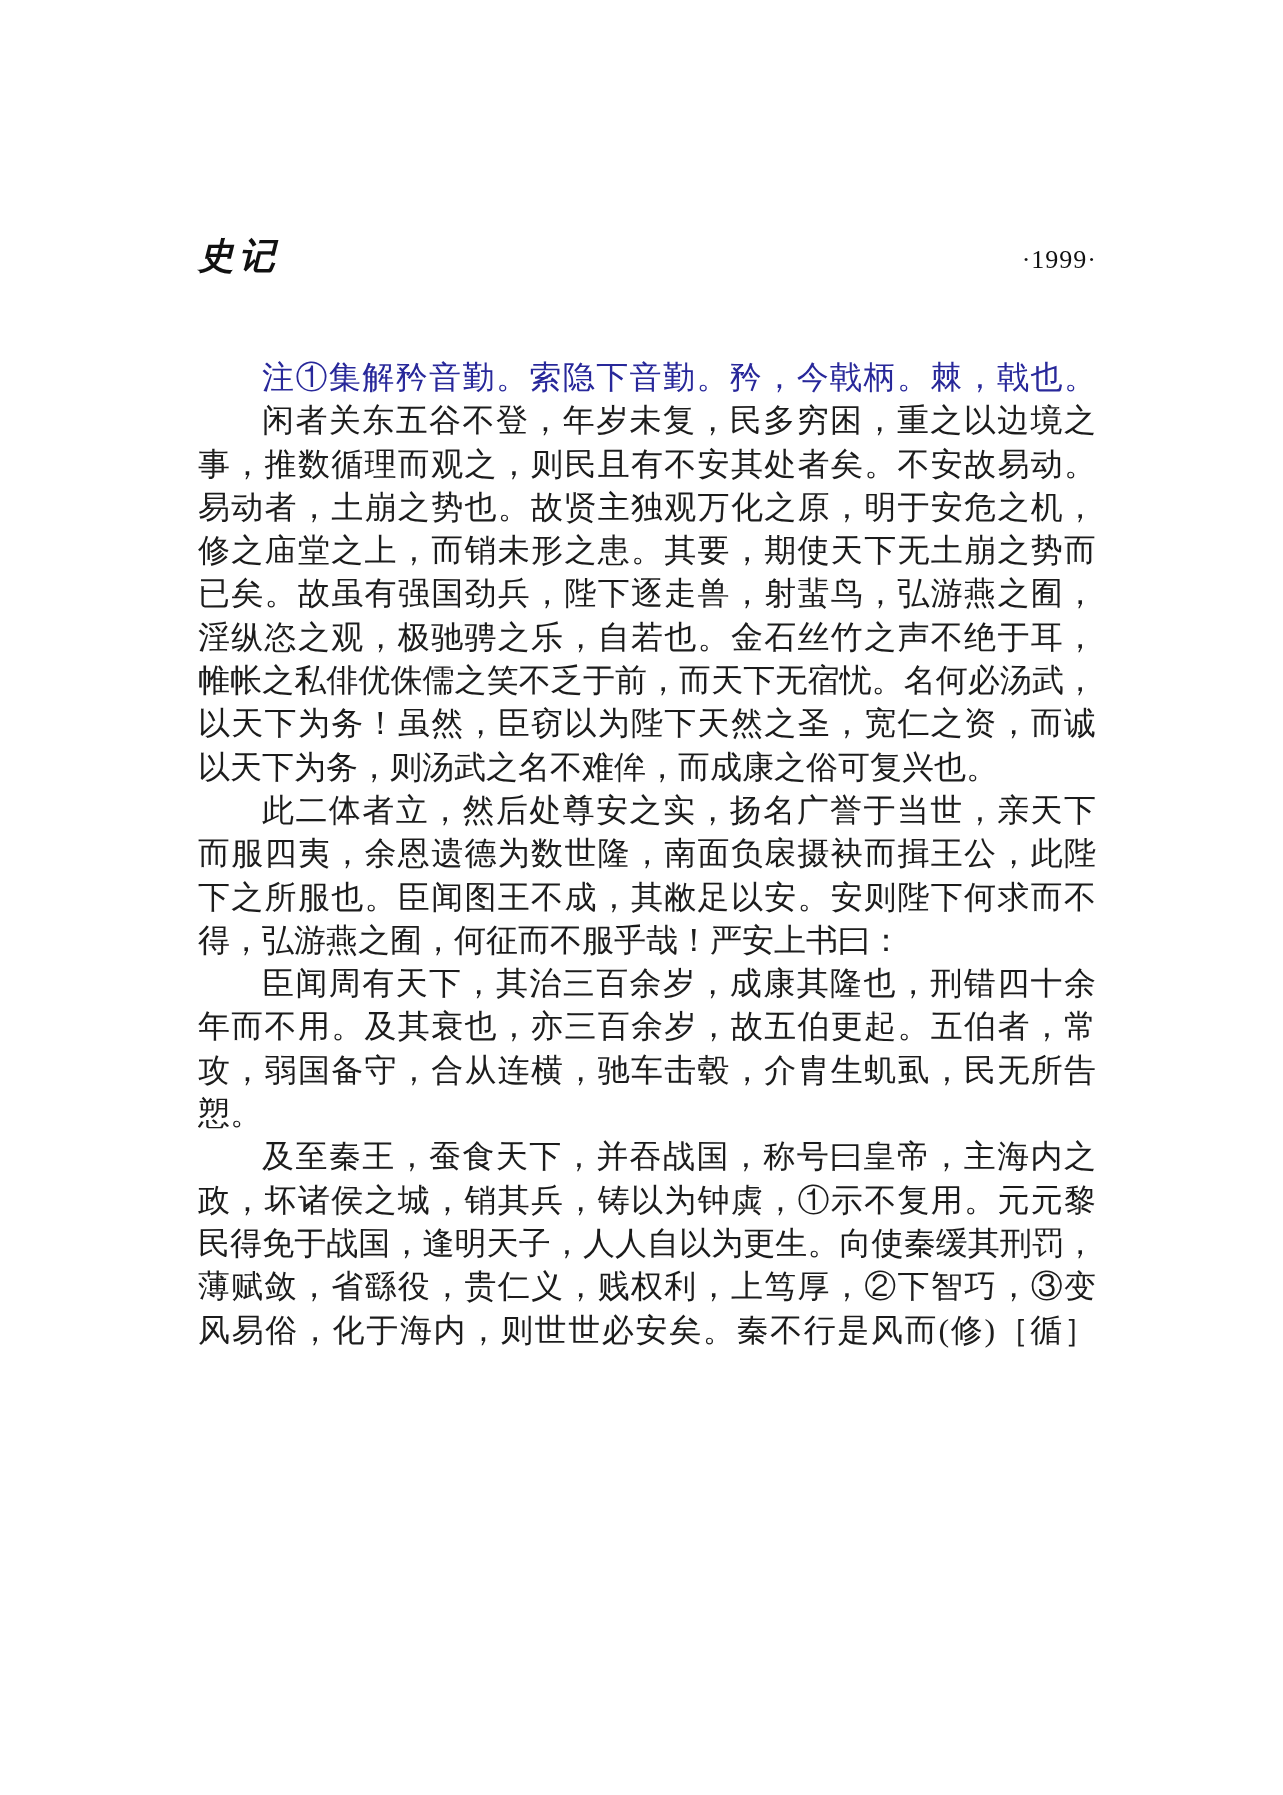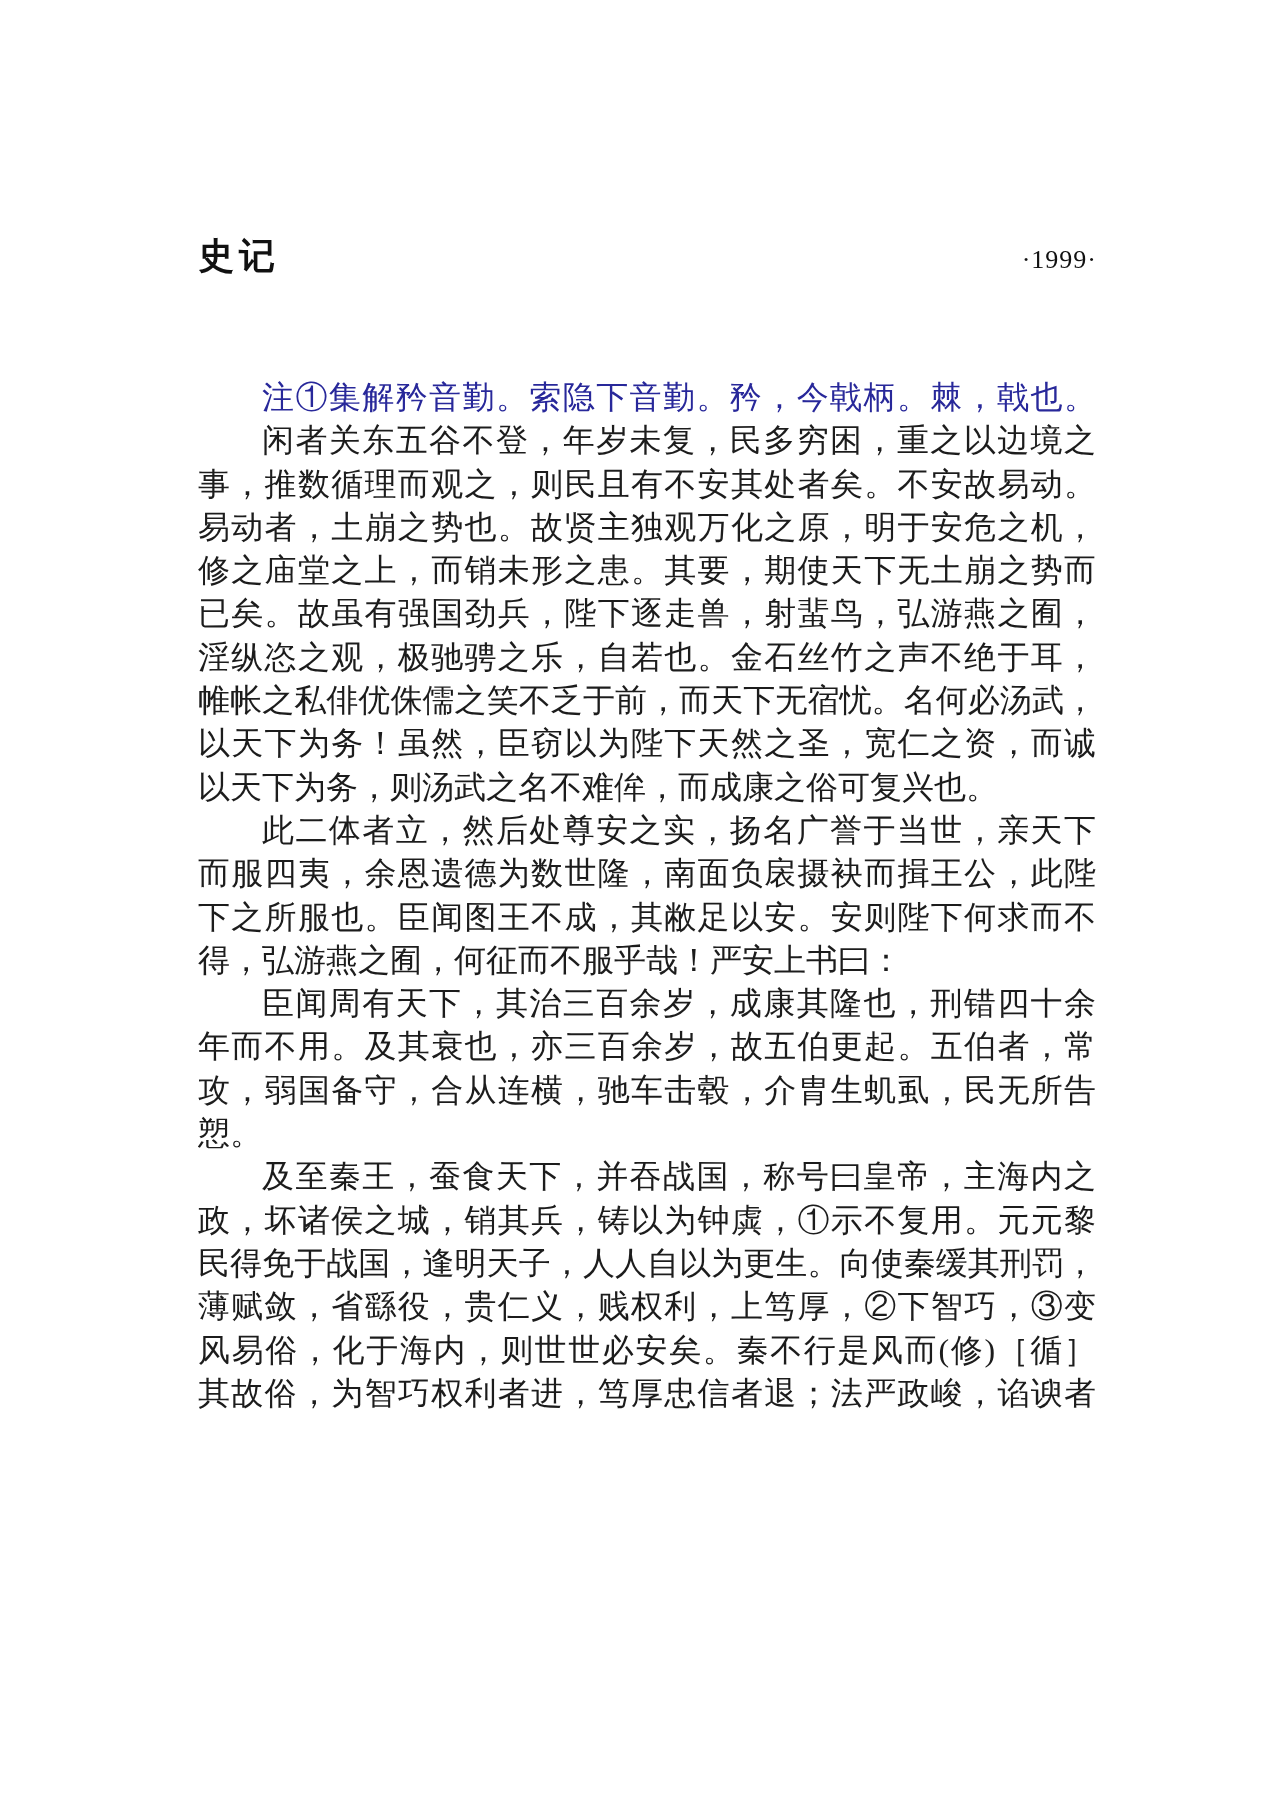--- a/index.html
+++ b/index.html
@@ -17,35 +17,35 @@
     right: 186px;
     top: 232px;
     height: 46px;
     display: flex;
     justify-content: space-between;
     align-items: baseline;
     color: #111111;
   }
   .book-title {
     font-size: 36px;
+    font-style: italic;
     letter-spacing: 5px;
     font-weight: bold;
   }
   .page-number {
     font-size: 26px;
     letter-spacing: 1px;
     font-style: normal;
   }
   .text-block {
     position: absolute;
     left: 198px;
     top: 356px;
     width: 898px;
     color: #1c1c1c;
-    margin-top: 20px;
   }
   .line {
     font-size: 32px;
     height: 43.3px;
     line-height: 43.3px;
     text-align: justify;
     text-align-last: justify;
     white-space: normal;
     overflow: hidden;
   }
@@ -78,15 +78,14 @@
       <div class="line short">得，弘游燕之囿，何征而不服乎哉！严安上书曰：</div>
       <div class="line indent">臣闻周有天下，其治三百余岁，成康其隆也，刑错四十余</div>
       <div class="line">年而不用。及其衰也，亦三百余岁，故五伯更起。五伯者，常</div>
       <div class="line">攻，弱国备守，合从连横，驰车击毂，介胄生虮虱，民无所告</div>
       <div class="line short">愬。</div>
       <div class="line indent">及至秦王，蚕食天下，并吞战国，称号曰皇帝，主海内之</div>
       <div class="line">政，坏诸侯之城，销其兵，铸以为钟虡，①示不复用。元元黎</div>
       <div class="line">民得免于战国，逢明天子，人人自以为更生。向使秦缓其刑罚，</div>
       <div class="line">薄赋敛，省繇役，贵仁义，贱权利，上笃厚，②下智巧，③变</div>
       <div class="line">风易俗，化于海内，则世世必安矣。秦不行是风而(修)［循］</div>
-      <div class="line">其故俗，为智巧权利者进，笃厚忠信者退；法严政峻，谄谀者</div>
     </div>
 </div>
 
 </body></html>

